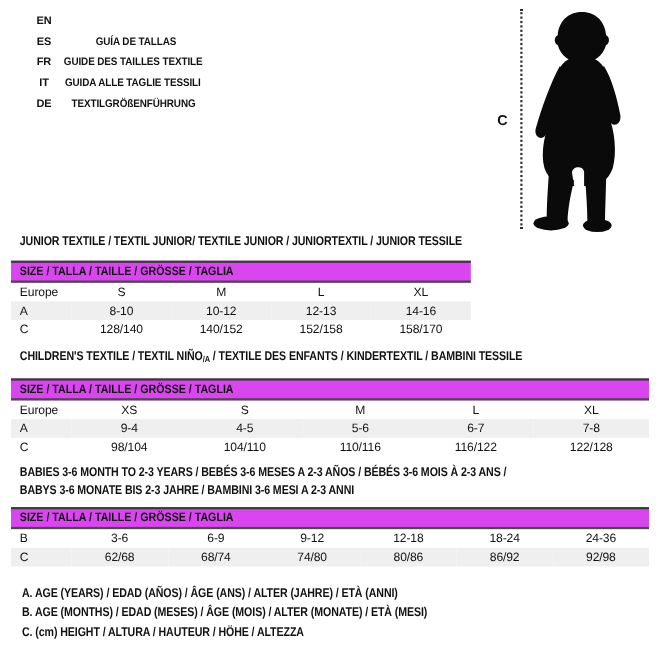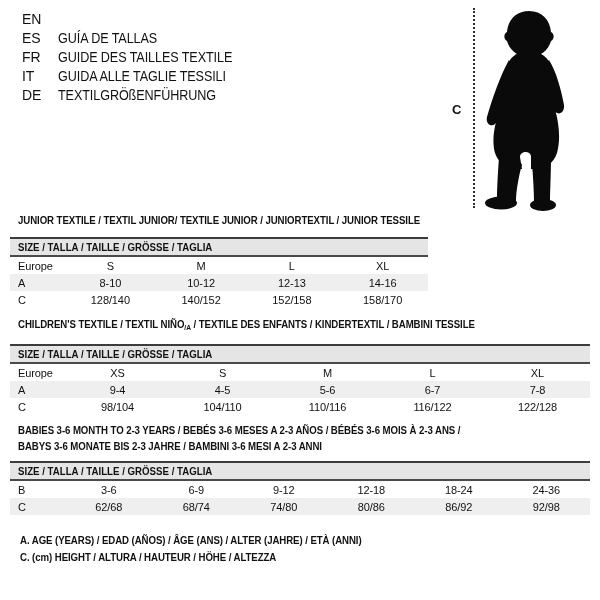--- a/index.html
+++ b/index.html
@@ -8,36 +8,36 @@
   .canvas { position:relative; width:600px; height:600px; background:#ffffff; overflow:hidden; }
 
   
   .cx { display:inline-block; white-space:nowrap; transform-origin:0 50%; }
   .cx84 { transform:scaleX(0.84); }
   .cx88 { transform:scaleX(0.88); }
   .cx90 { transform:scaleX(0.90); }
 
   
   .lang-guide { position:absolute; left:22px; top:10px; }
-  .lang-row { display:flex; height:18.8px; align-items:center; font-size:14px; font-weight:normal; letter-spacing:-0.1px; }
+  .lang-row { display:flex; height:18.8px; align-items:center; font-size:10px; font-weight:bold; letter-spacing:-0.1px;text-align:center; }
   .lang-code { width:36px; }
   .lang-title { flex:1; }
 
   
   .height-label { position:absolute; left:452px; top:102px; font-size:13px; font-weight:bold; }
   .dotted-line { position:absolute; left:473px; top:8px; height:200px; width:0; border-left:2px dotted #2e2e2e; }
   .baby-svg { position:absolute; left:482px; top:7px; }
 
   
   .tbl-title { position:absolute; font-size:11.5px; font-weight:bold; line-height:15.5px; letter-spacing:-0.1px; }
   .sub { font-size:8px; vertical-align:-2px; }
 
   
   .table-block { position:absolute; }
-  .size-bar { height:20px; line-height:16px; background:#e5e5e5; border-top:2px solid #3c3c3c; border-bottom:2px solid #4a4a4a; padding-left:8px; font-size:11px; font-weight:bold; }
+  .size-bar { height:20px; line-height:16px; background:#d946ef; border-top:2px solid #3c3c3c; border-bottom:2px solid #4a4a4a; padding-left:8px; font-size:11px; font-weight:bold; }
   .size-table { width:100%; border-collapse:collapse; table-layout:fixed; font-size:11px; }
   .size-table td { height:17px; text-align:center; padding:0; vertical-align:middle; letter-spacing:-0.1px; }
   .size-table td.lbl { width:55px; text-align:left; padding-left:8px;margin-top:12px; }
   .size-table tr.alt td { background:#efefef; }
 
   
   .footnotes { position:absolute; left:20px; top:534px; }
   .footnote { height:17.4px; font-size:11.5px; font-weight:bold; letter-spacing:-0.1px; }
 </style>
 </head>
@@ -179,16 +179,17 @@
           <td>80/86</td>
           <td>86/92</td>
           <td>92/98</td>
         </tr>
       </tbody>
     </table>
   </section>
 
   <footer class="footnotes">
     <div class="footnote"><span class="cx cx84">A. AGE (YEARS) / EDAD (AÑOS) / ÂGE (ANS) / ALTER (JAHRE) / ETÀ (ANNI)</span></div>
+    <div class="footnote"><span class="cx cx84">B. AGE (MONTHS) / EDAD (MESES) / ÂGE (MOIS) / ALTER (MONATE) / ETÀ (MESI)</span></div>
     <div class="footnote"><span class="cx cx84">C. (cm) HEIGHT / ALTURA / HAUTEUR / HÖHE / ALTEZZA</span></div>
   </footer>
 
 </div>
 
 </body></html>

